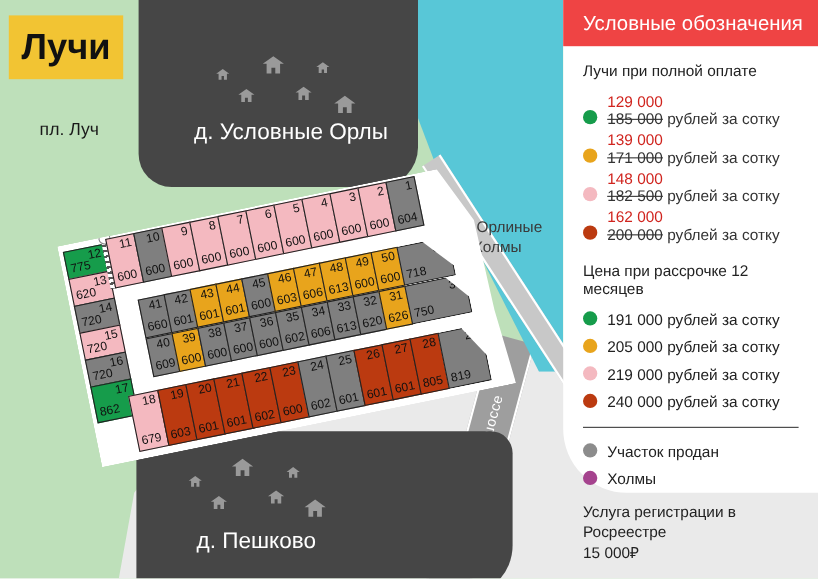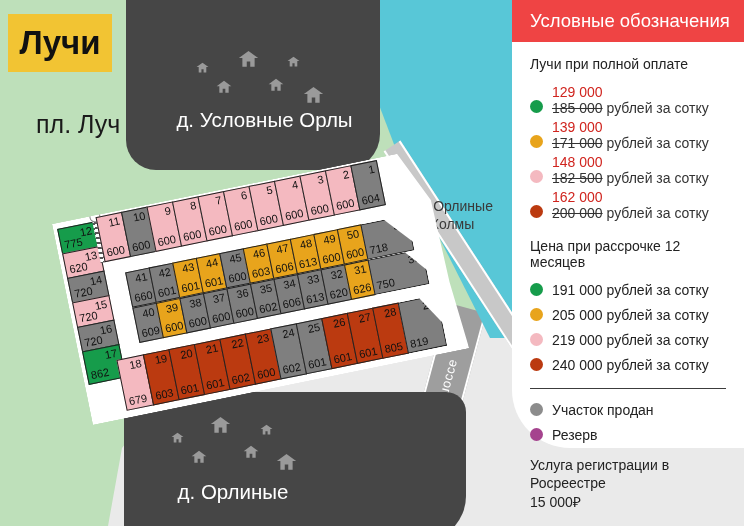--- a/index.html
+++ b/index.html
@@ -19,21 +19,21 @@
   .road-a{left:382px;top:146px;width:20px;height:240px;background:#c8c8c8;transform:rotate(-33deg);}
   .road-b{left:447px;top:308px;width:40px;height:270px;background:#9e9e9e;transform:rotate(15deg);
     display:flex;align-items:center;justify-content:center;}
   .road-b span{transform:rotate(-90deg);white-space:nowrap;color:#fff;font-size:13px;letter-spacing:.5px;}
   .kp-label{position:absolute;left:402px;top:198px;width:100px;text-align:center;color:#3a3a3a;
     font-size:14px;line-height:1.25;}
 
   
   .badge{position:absolute;left:8px;top:14px;width:104px;height:58px;background:#f2c433;
     display:flex;align-items:center;justify-content:center;font-size:33px;font-weight:bold;color:#111;}
-  .pl-luch{position:absolute;left:36px;top:110px;font-size:25px;color:#1a1a1a;}
+  .pl-luch{position:absolute;left:36px;top:110px;font-size:16px;color:#1a1a1a;}
 
   
   .house{position:absolute;}
 
   
   .map{position:absolute;left:52px;top:224px;width:400px;height:205px;background:#fff;
     transform:rotate(-11.5deg);transform-origin:0 0;
     clip-path:polygon(0 0,352px 0,376px 52px,378px 136px,384px 205px,0 205px);}
   .prow{position:absolute;display:flex;}
   .row-left{left:4px;top:6px;flex-direction:column;width:38px;}
@@ -125,21 +125,21 @@
       </svg>
       <svg viewBox="0 0 24 20" class="house" style="left: 243px; top: 445px; width: 16px; height: 13.6px;">
         <path d="M12 1 L23 9 H19 V19 H14 V13 H10 V19 H5 V9 H1 Z" fill="#9a9a9a"></path>
       </svg>
       <svg viewBox="0 0 24 20" class="house" style="left: 276px; top: 453px; width: 21px; height: 17.85px;">
         <path d="M12 1 L23 9 H19 V19 H14 V13 H10 V19 H5 V9 H1 Z" fill="#9a9a9a"></path>
       </svg>
     </div>
 
   <div class="village-label" style="left:172px;top:108px;width:185px;">д. Условные Орлы</div>
-  <div class="village-label" style="left:168px;top:480px;width:130px;">д. Орлиные</div>
+  <div class="village-label" style="left:168px;top:480px;width:130px;">д. Пешково</div>
   <div class="kp-label">КП Орлиные Холмы</div>
 
   <div class="map">
     <div class="prow row-left">
         <div class="plot" style="background: rgb(22, 156, 75);">
           <span class="pnum">12</span>
           <span class="parea">775</span>
         </div>
         <div class="plot" style="background: rgb(244, 185, 192);">
           <span class="pnum">13</span>
@@ -411,21 +411,21 @@
           </div>
         </div>
       <hr class="div-line">
       <div id="status-rows">
           <div class="lrow1">
             <span class="dot" style="background:#8c8c8c"></span>
             <span>Участок продан</span>
           </div>
           <div class="lrow1">
             <span class="dot" style="background:#a5438e"></span>
-            <span>Резерв</span>
+            <span>Холмы</span>
           </div>
         </div>
       <div class="note">
         <span>Услуга регистрации в Росреестре</span><br>
         <span>15 000₽</span>
       </div>
     </div>
   </div>
 
 </div>

